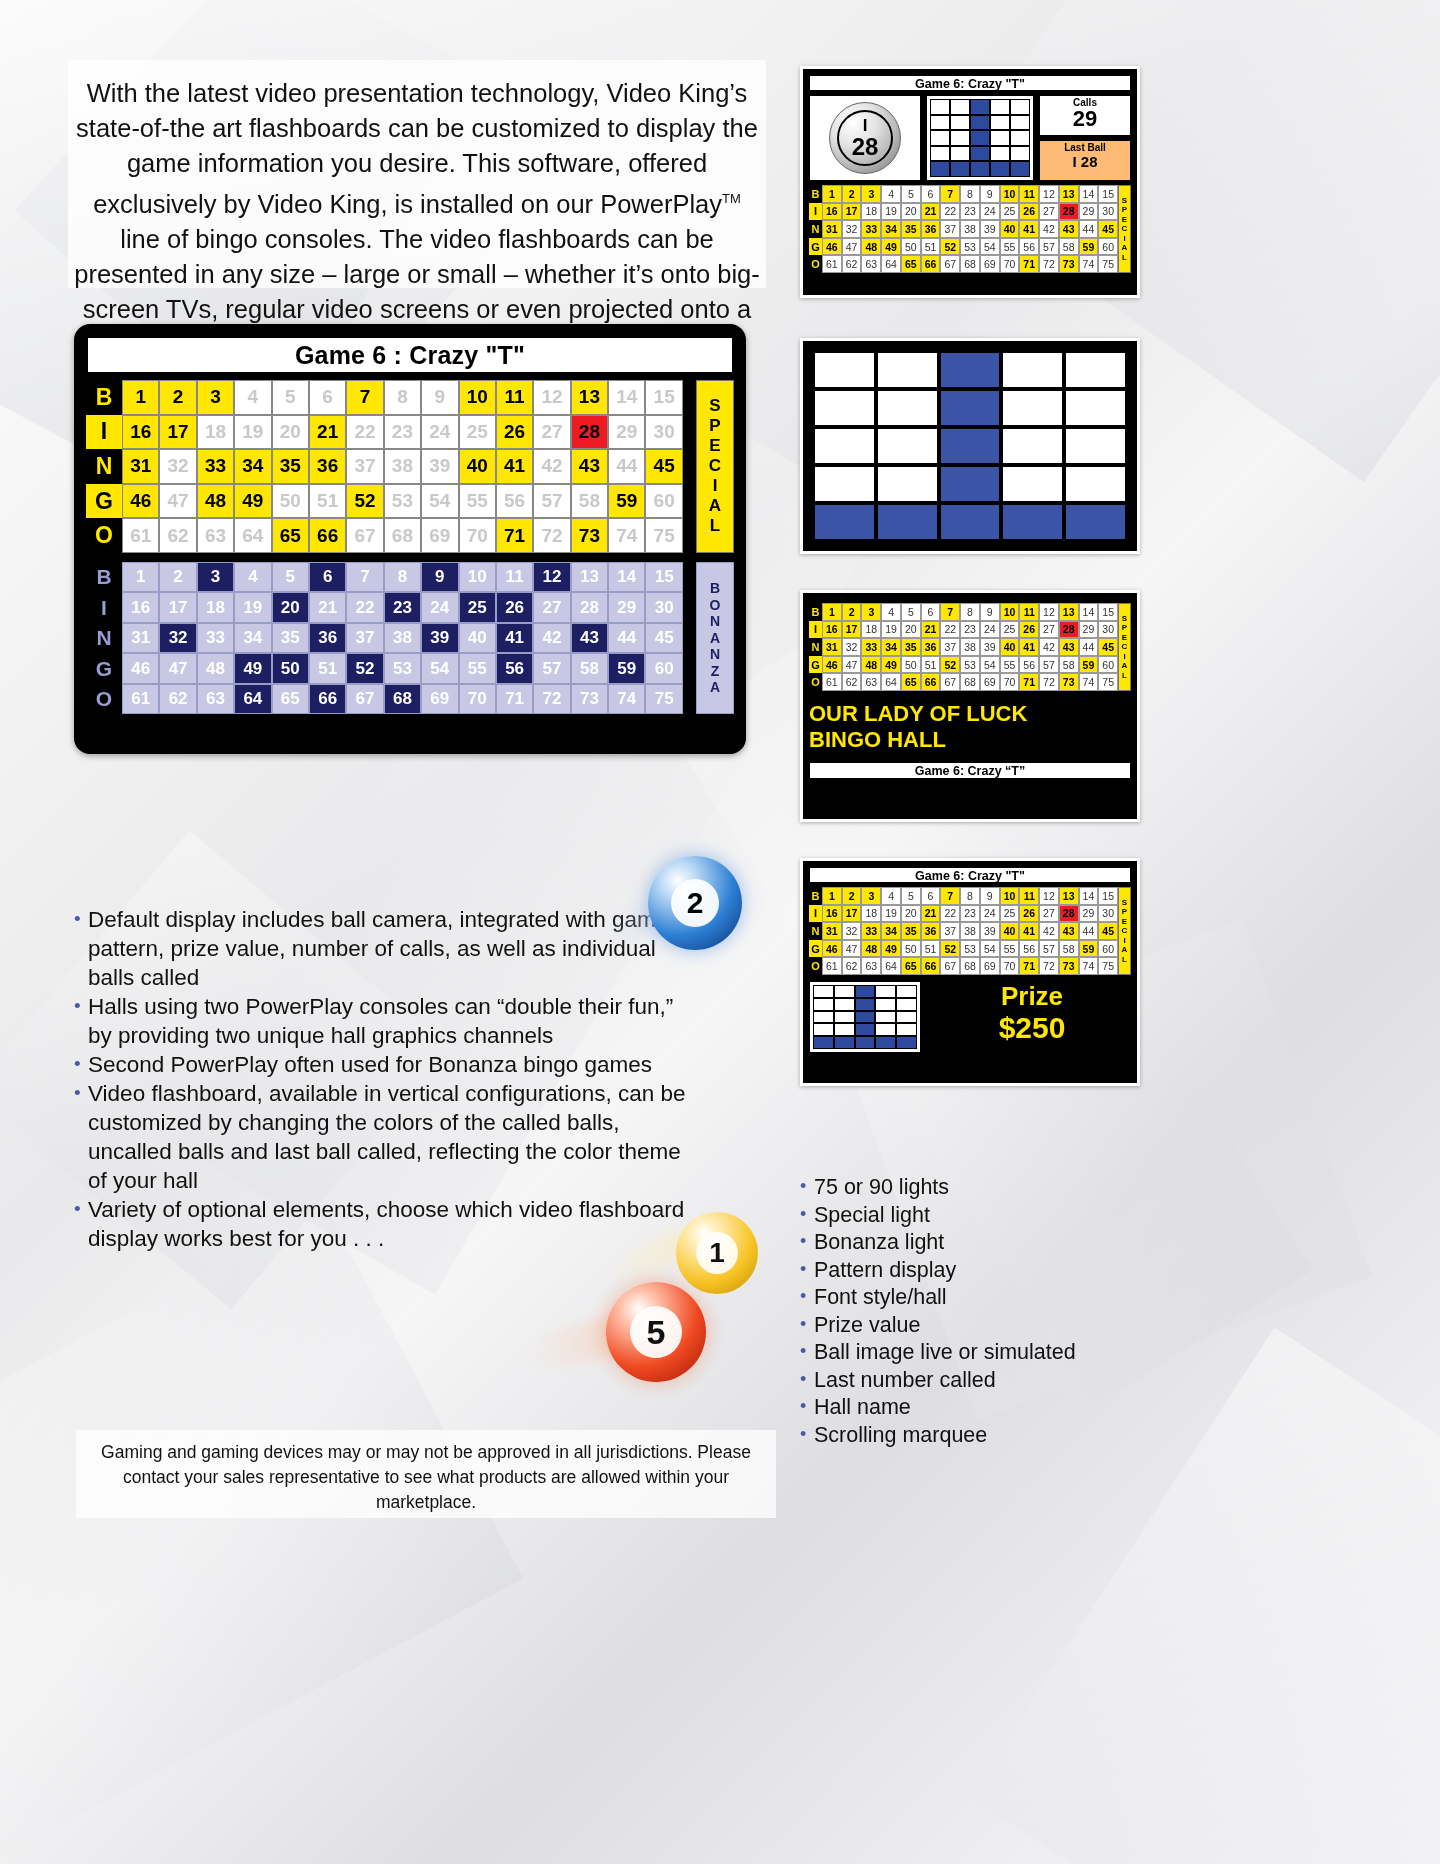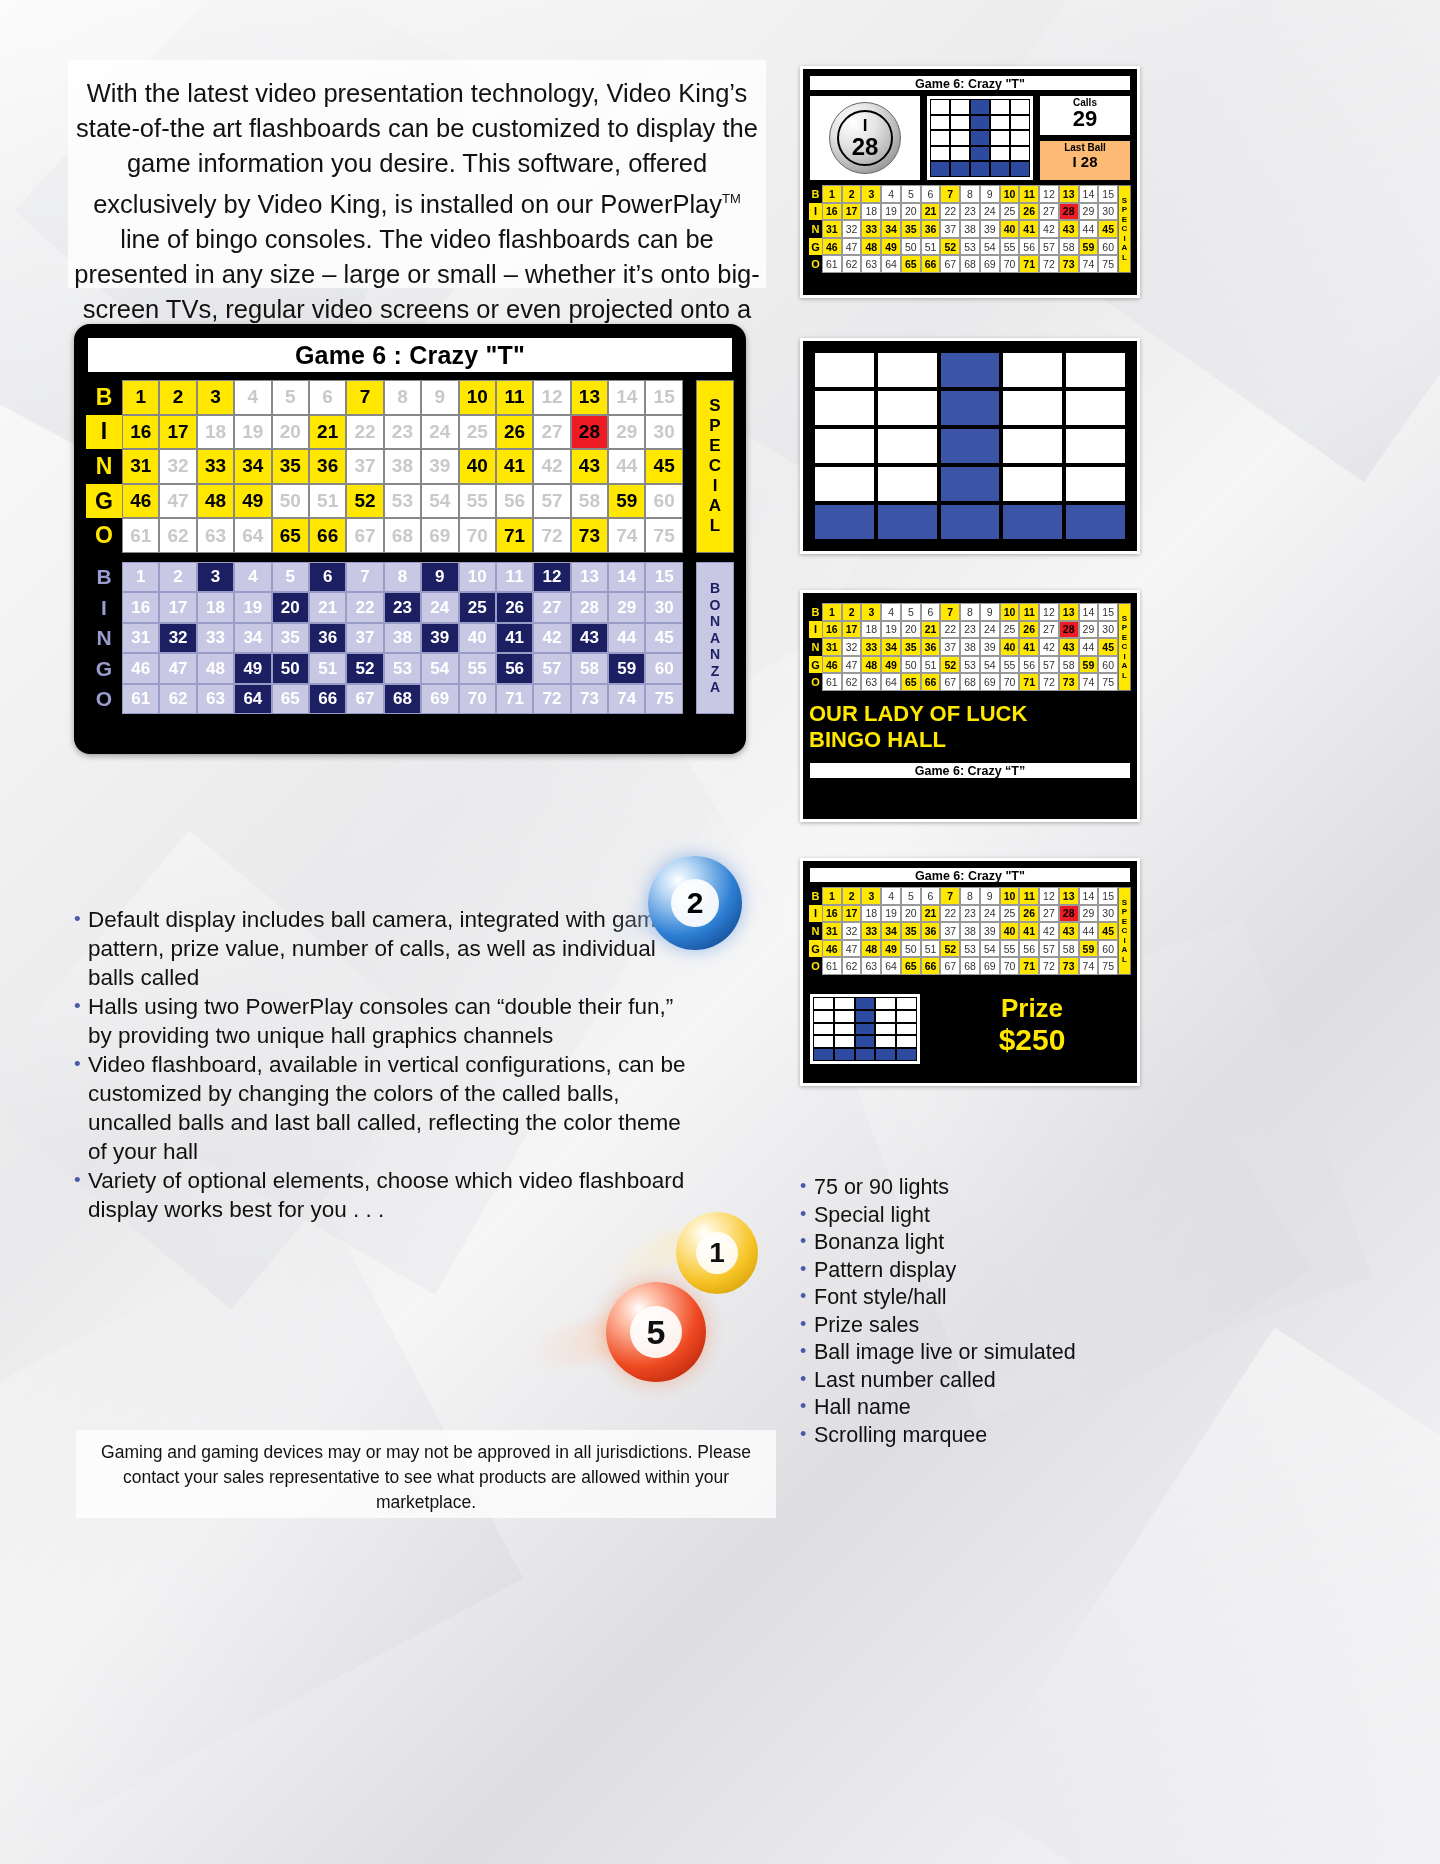--- a/index.html
+++ b/index.html
@@ -165,21 +165,21 @@
 
   
   #panel3 { left:800px; top:590px; width:340px; height:232px; padding:6px; }
   .hall-name { color:#ffe700; font-weight:bold; font-size:22px;
                line-height:26px; margin-top:10px; }
   .p3-footer { background:#fff; color:#000; font-size:12.5px; font-weight:bold; text-align:center;
                height:17px; line-height:17px; border:1px solid #000; margin-top:9px; }
 
   
   #panel4 { left:800px; top:858px; width:340px; height:228px; padding:6px; }
-  .p4-bottom { display:flex; margin-top:18px; height:72px; gap:12px; }
+  .p4-bottom { display:flex; margin-top:6px; height:72px; gap:12px; }
   .p4-pat { width:112px; background:#fff; border:1px solid #000; padding:3px; }
   .p4-prize { flex:1; text-align:center; color:#ffe700; font-weight:bold; }
   .p4-prize .l1 { font-size:26px; line-height:30px; }
   .p4-prize .l2 { font-size:30px; line-height:34px; }
 
   
   .opt-head { position:absolute; left:820px; top:1120px; width:320px; text-align:center;
               font-size:35px; font-weight:bold; color:#111; }
   .opt-list { position:absolute; left:800px; top:1174px; width:340px;
               font-size:21.5px; line-height:27.5px; color:#111; }
@@ -450,20 +450,21 @@
           <span>Z</span>
           <span>A</span>
         </div>
     </div>
   </div>
 
 
   <ul class="features-list" id="features-list">
       <li>Default display includes ball camera, integrated with game pattern, prize value, number of calls, as well as individual balls called</li>
       <li>Halls using two PowerPlay consoles can “double their fun,” by providing two unique hall graphics channels</li>
+      <li>Second PowerPlay often used for Bonanza bingo games</li>
       <li>Video flashboard, available in vertical configurations, can be customized by changing the colors of the called balls, uncalled balls and last ball called, reflecting the color theme of your hall</li>
       <li>Variety of optional elements, choose which video flashboard display works best for you . . .</li>
     </ul>
 
   <div class="blur-streak" id="streak1"></div>
   <div class="deco-ball" id="ball2">
     <div class="face">2</div>
   </div>
   <div class="blur-streak" id="streak3"></div>
   <div class="deco-ball" id="ball1">
@@ -918,21 +919,21 @@
       </div>
     </div>
   </div>
 
   <ul class="opt-list" id="opt-list">
       <li>75 or 90 lights</li>
       <li>Special light</li>
       <li>Bonanza light</li>
       <li>Pattern display</li>
       <li>Font style/hall</li>
-      <li>Prize sales</li>
+      <li>Prize value</li>
       <li>Ball image live or simulated</li>
       <li>Last number called</li>
       <li>Hall name</li>
       <li>Scrolling marquee</li>
     </ul>
 
   <div class="footer-card">
     <div class="footer-text">Gaming and gaming devices may or may not be approved in all jurisdictions. Please contact your sales representative to see what products are allowed within your marketplace.</div>
   </div>
 

